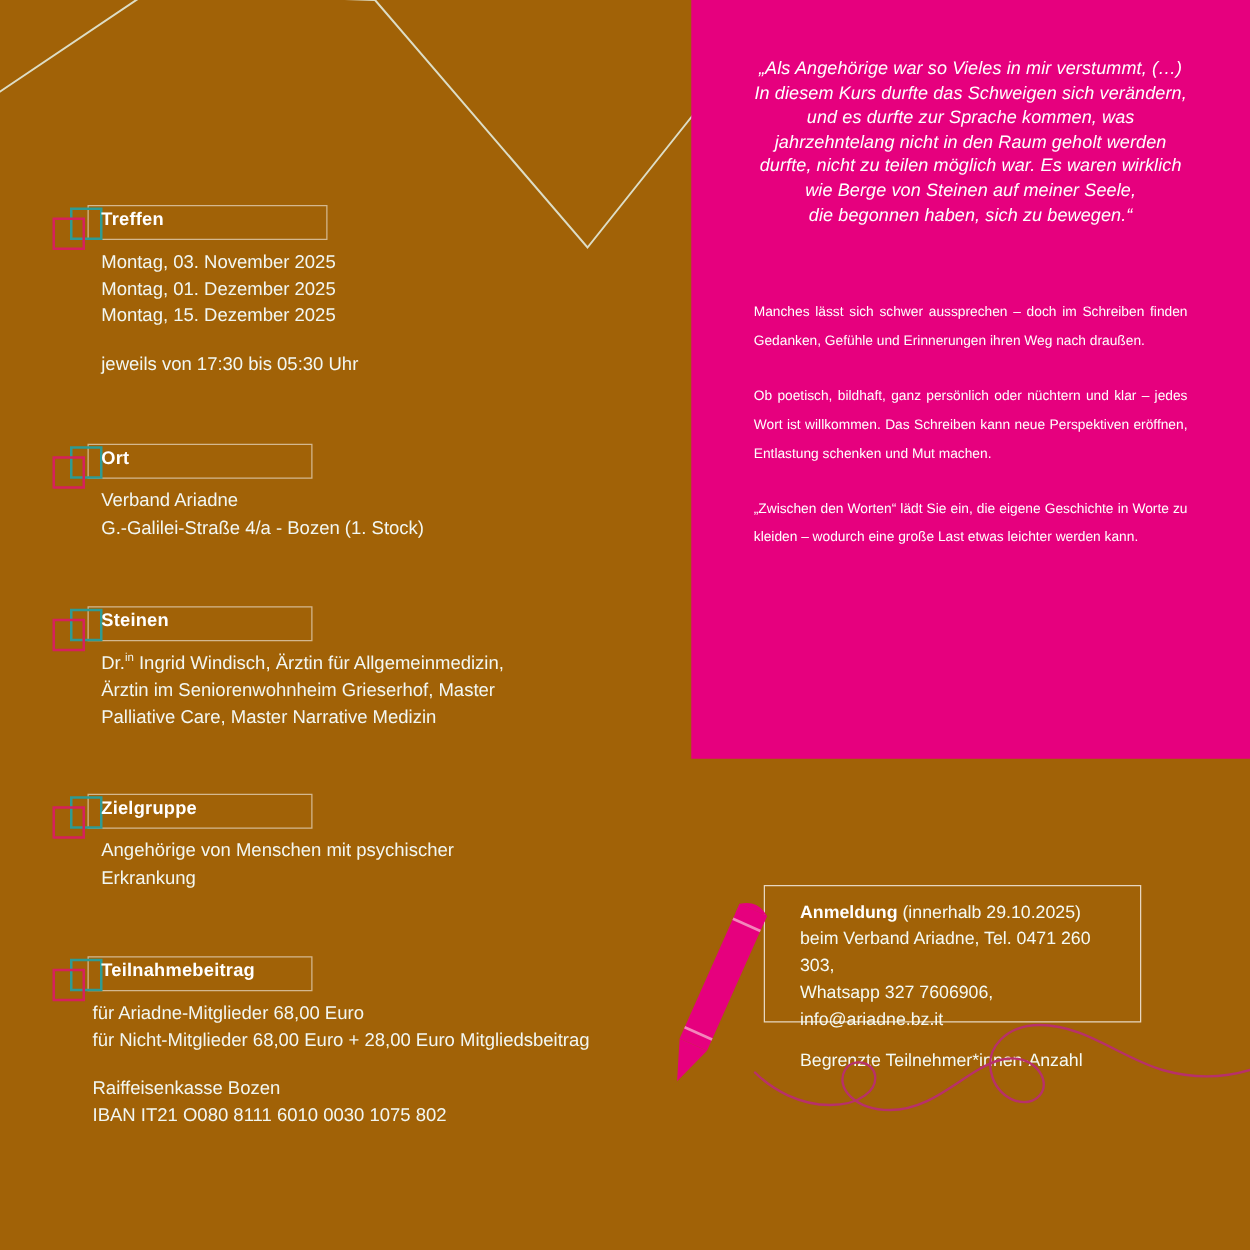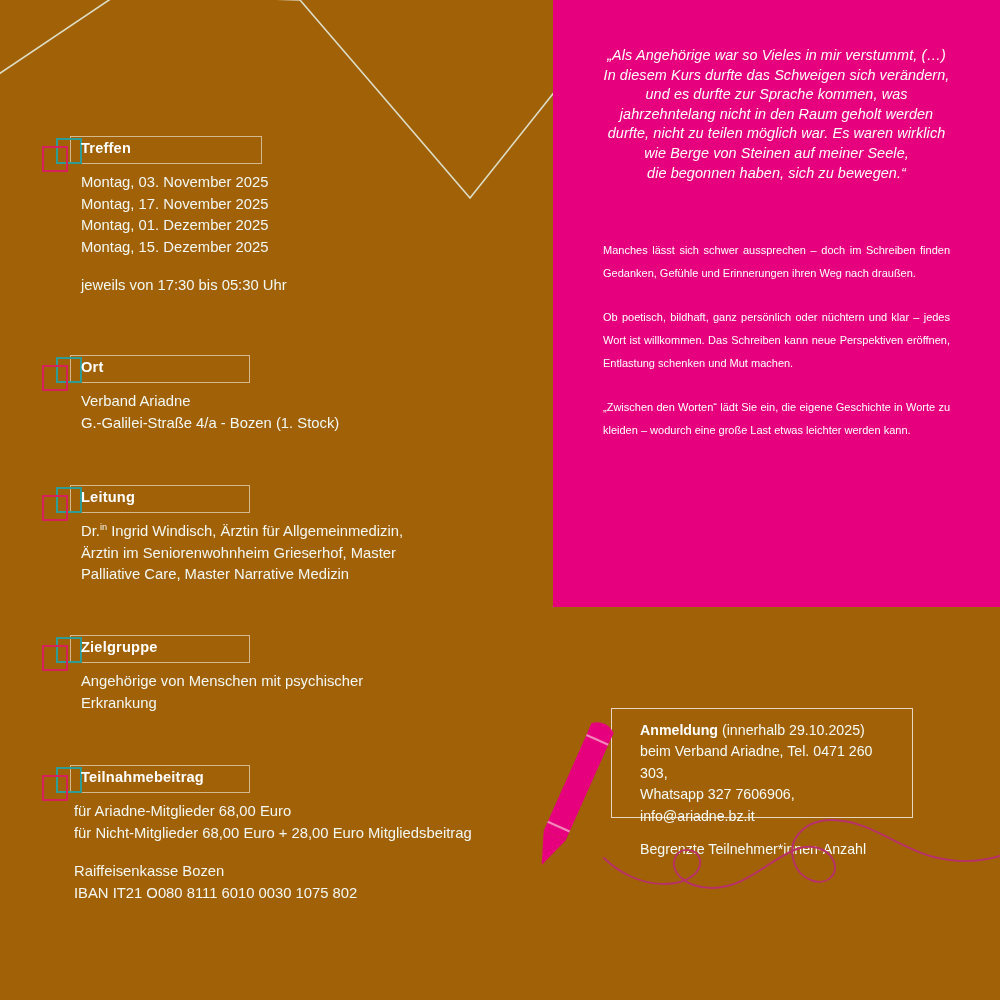--- a/index.html
+++ b/index.html
@@ -179,30 +179,29 @@
       <span>die begonnen haben, sich zu bewegen.“</span>
     </p>
 
     <div class="panel-body">
       <p class="panel-para">Manches lässt sich schwer aussprechen – doch im Schreiben finden Gedanken, Gefühle und Erinnerungen ihren Weg nach draußen.</p>
       <p class="panel-para">Ob poetisch, bildhaft, ganz persönlich oder nüchtern und klar – jedes Wort ist willkommen. Das Schreiben kann neue Perspektiven eröffnen, Entlastung schenken und Mut machen.</p>
       <p class="panel-para">„Zwischen den Worten“ lädt Sie ein, die eigene Geschichte in Worte zu kleiden – wodurch eine große Last etwas leichter werden kann.</p>
     </div>
   </div>
 
-  <div class="section" style="top:136px;">
+  <div class="section" style="top:164px;">
     <div class="label-wrap">
       <div class="label-box" style="width:192px;"></div>
       <div class="sq-teal"></div>
       <div class="sq-pink"></div>
       <div class="label-text">Treffen</div>
     </div>
     <div class="section-lines">
       <div class="sline">Montag, 03. November 2025</div>
-      <div class="sline">Montag, 17. November 2025</div>
       <div class="sline">Montag, 01. Dezember 2025</div>
       <div class="sline">Montag, 15. Dezember 2025</div>
       <div class="sline gap">jeweils von 17:30 bis 05:30 Uhr</div>
     </div>
   </div>
 
   <div class="section" style="top:355px;">
     <div class="label-wrap">
       <div class="label-box" style="width:180px;"></div>
       <div class="sq-teal"></div>
@@ -213,21 +212,21 @@
       <div class="sline">Verband Ariadne</div>
       <div class="sline">G.-Galilei-Straße 4/a - Bozen (1. Stock)</div>
     </div>
   </div>
 
   <div class="section" style="top:485px;">
     <div class="label-wrap">
       <div class="label-box" style="width:180px;"></div>
       <div class="sq-teal"></div>
       <div class="sq-pink"></div>
-      <div class="label-text">Leitung</div>
+      <div class="label-text">Steinen</div>
     </div>
     <div class="section-lines">
       <div class="sline" id="leitung-line-0">Dr.<span class="sup">in</span> Ingrid Windisch, Ärztin für Allgemeinmedizin,</div>
       <div class="sline">Ärztin im Seniorenwohnheim Grieserhof, Master</div>
       <div class="sline">Palliative Care, Master Narrative Medizin</div>
     </div>
   </div>
 
   <div class="section" style="top:635px;">
     <div class="label-wrap">

